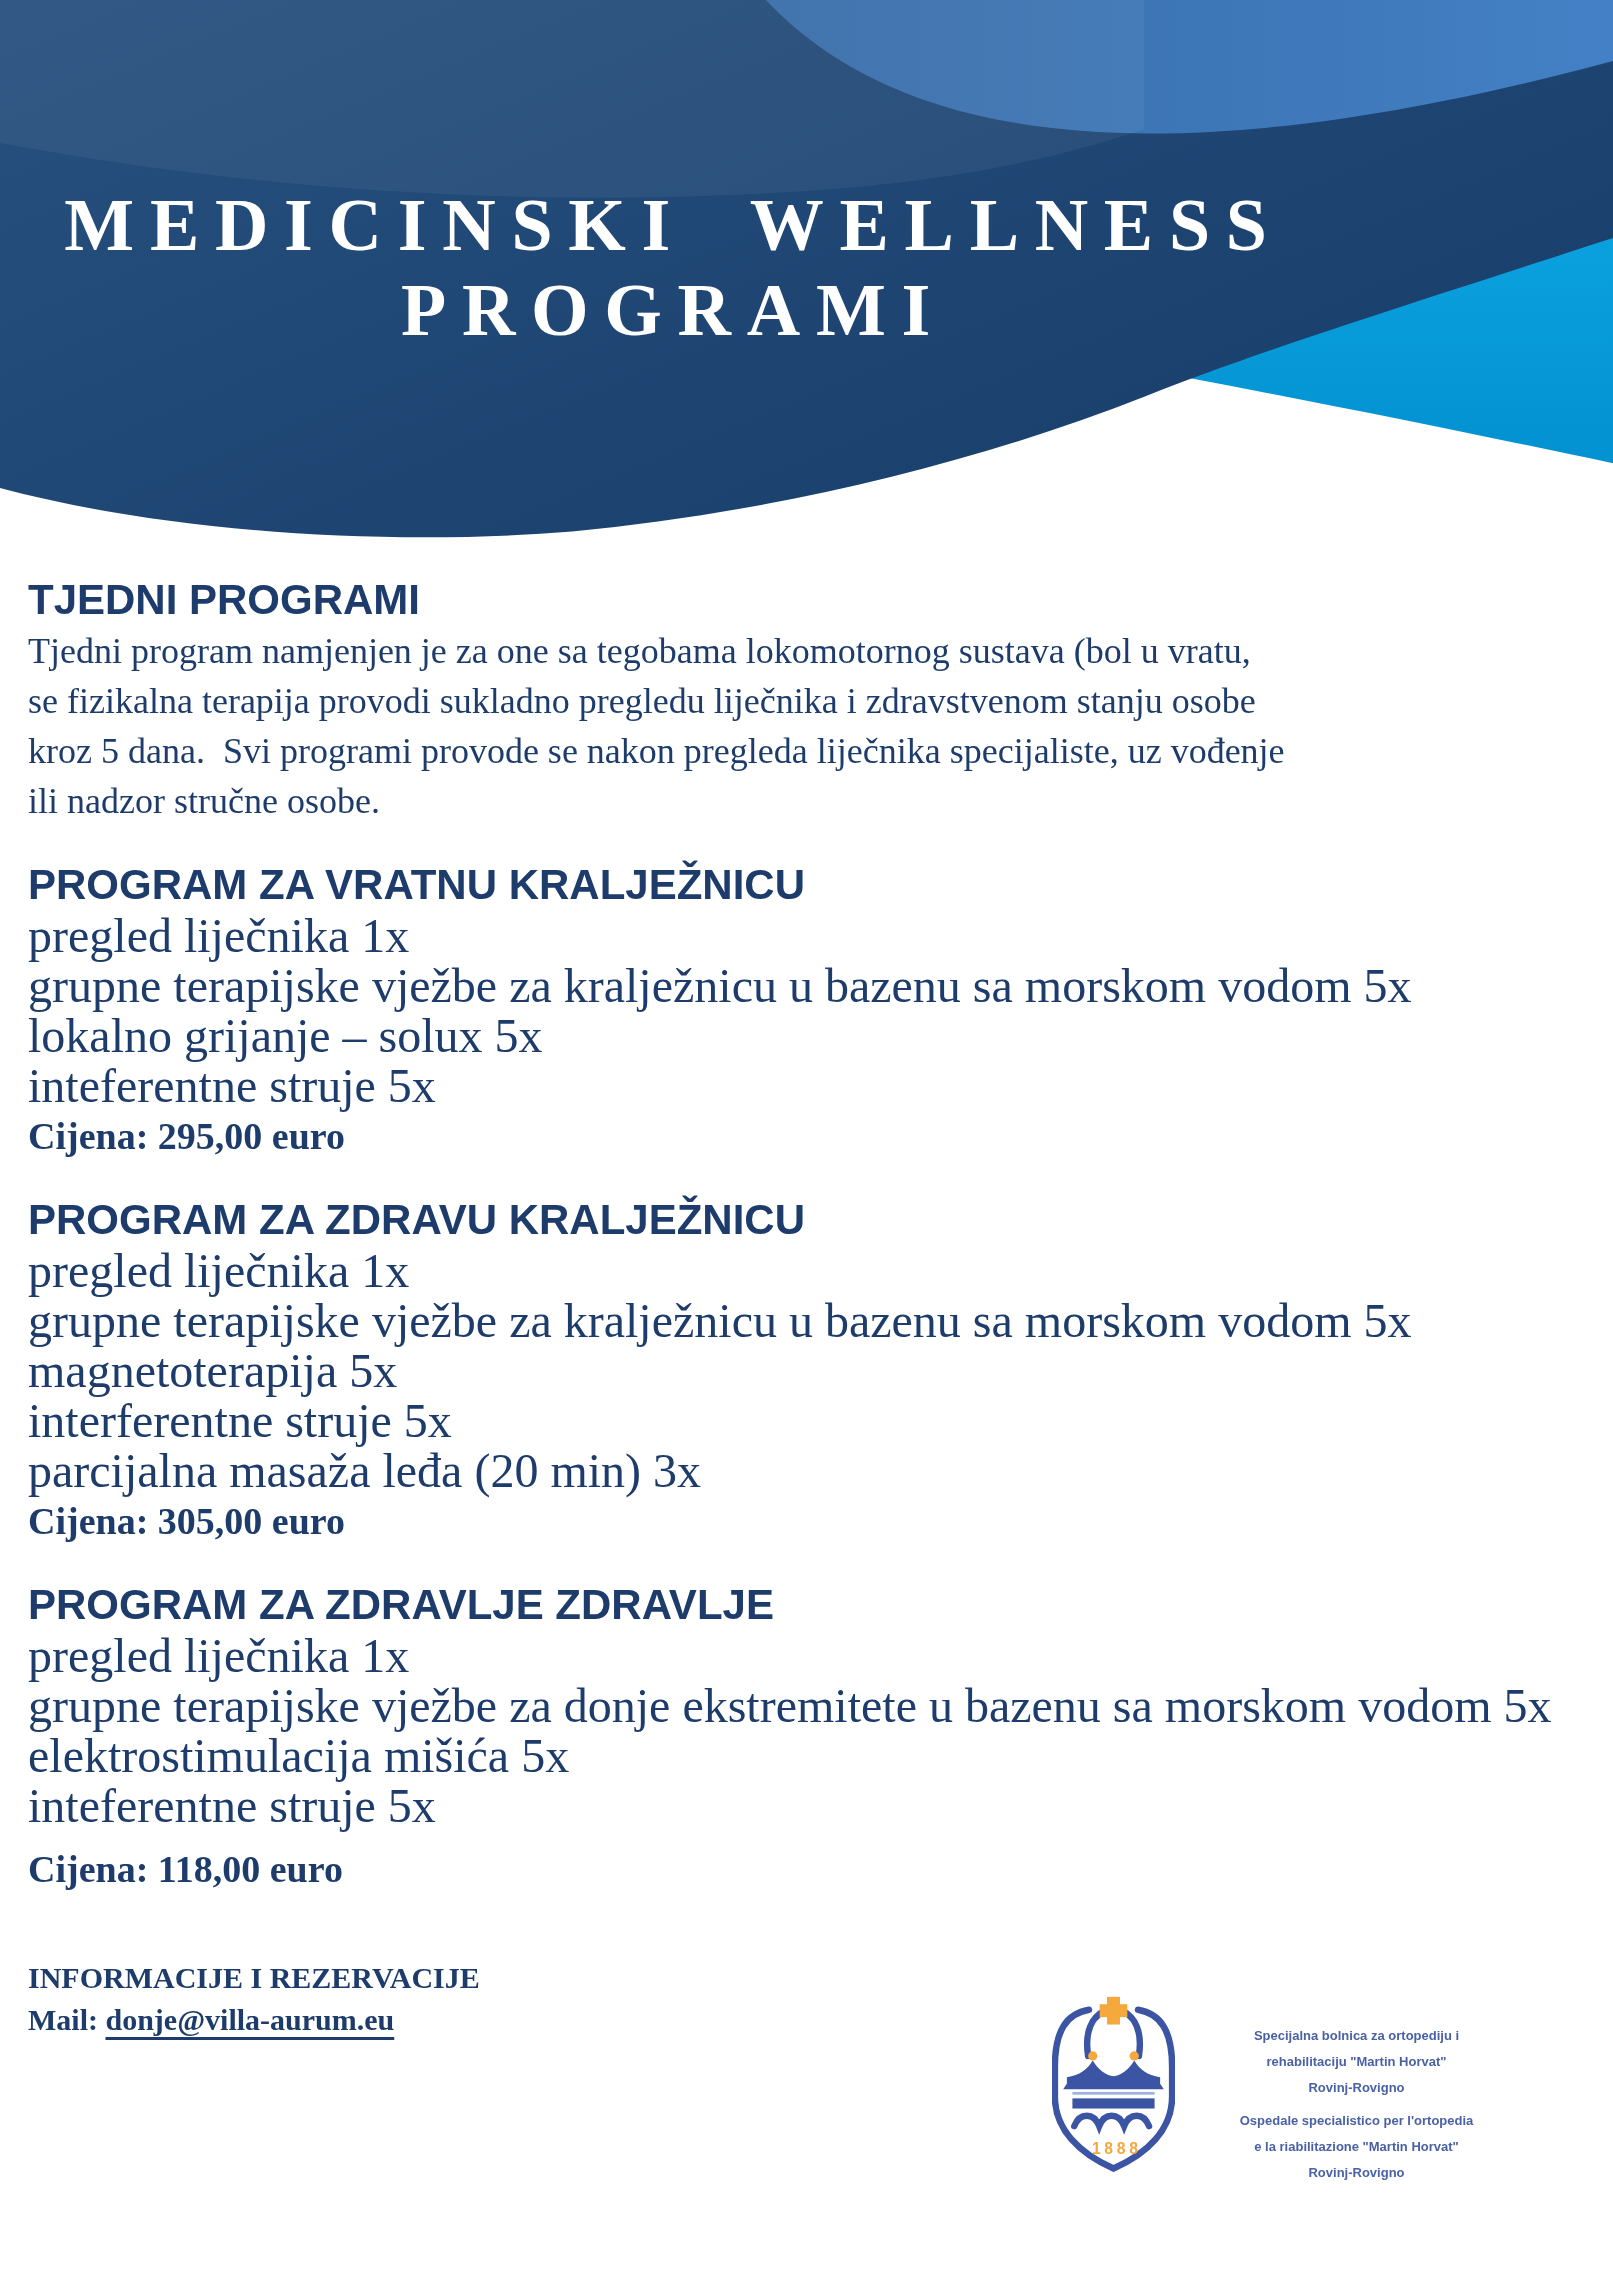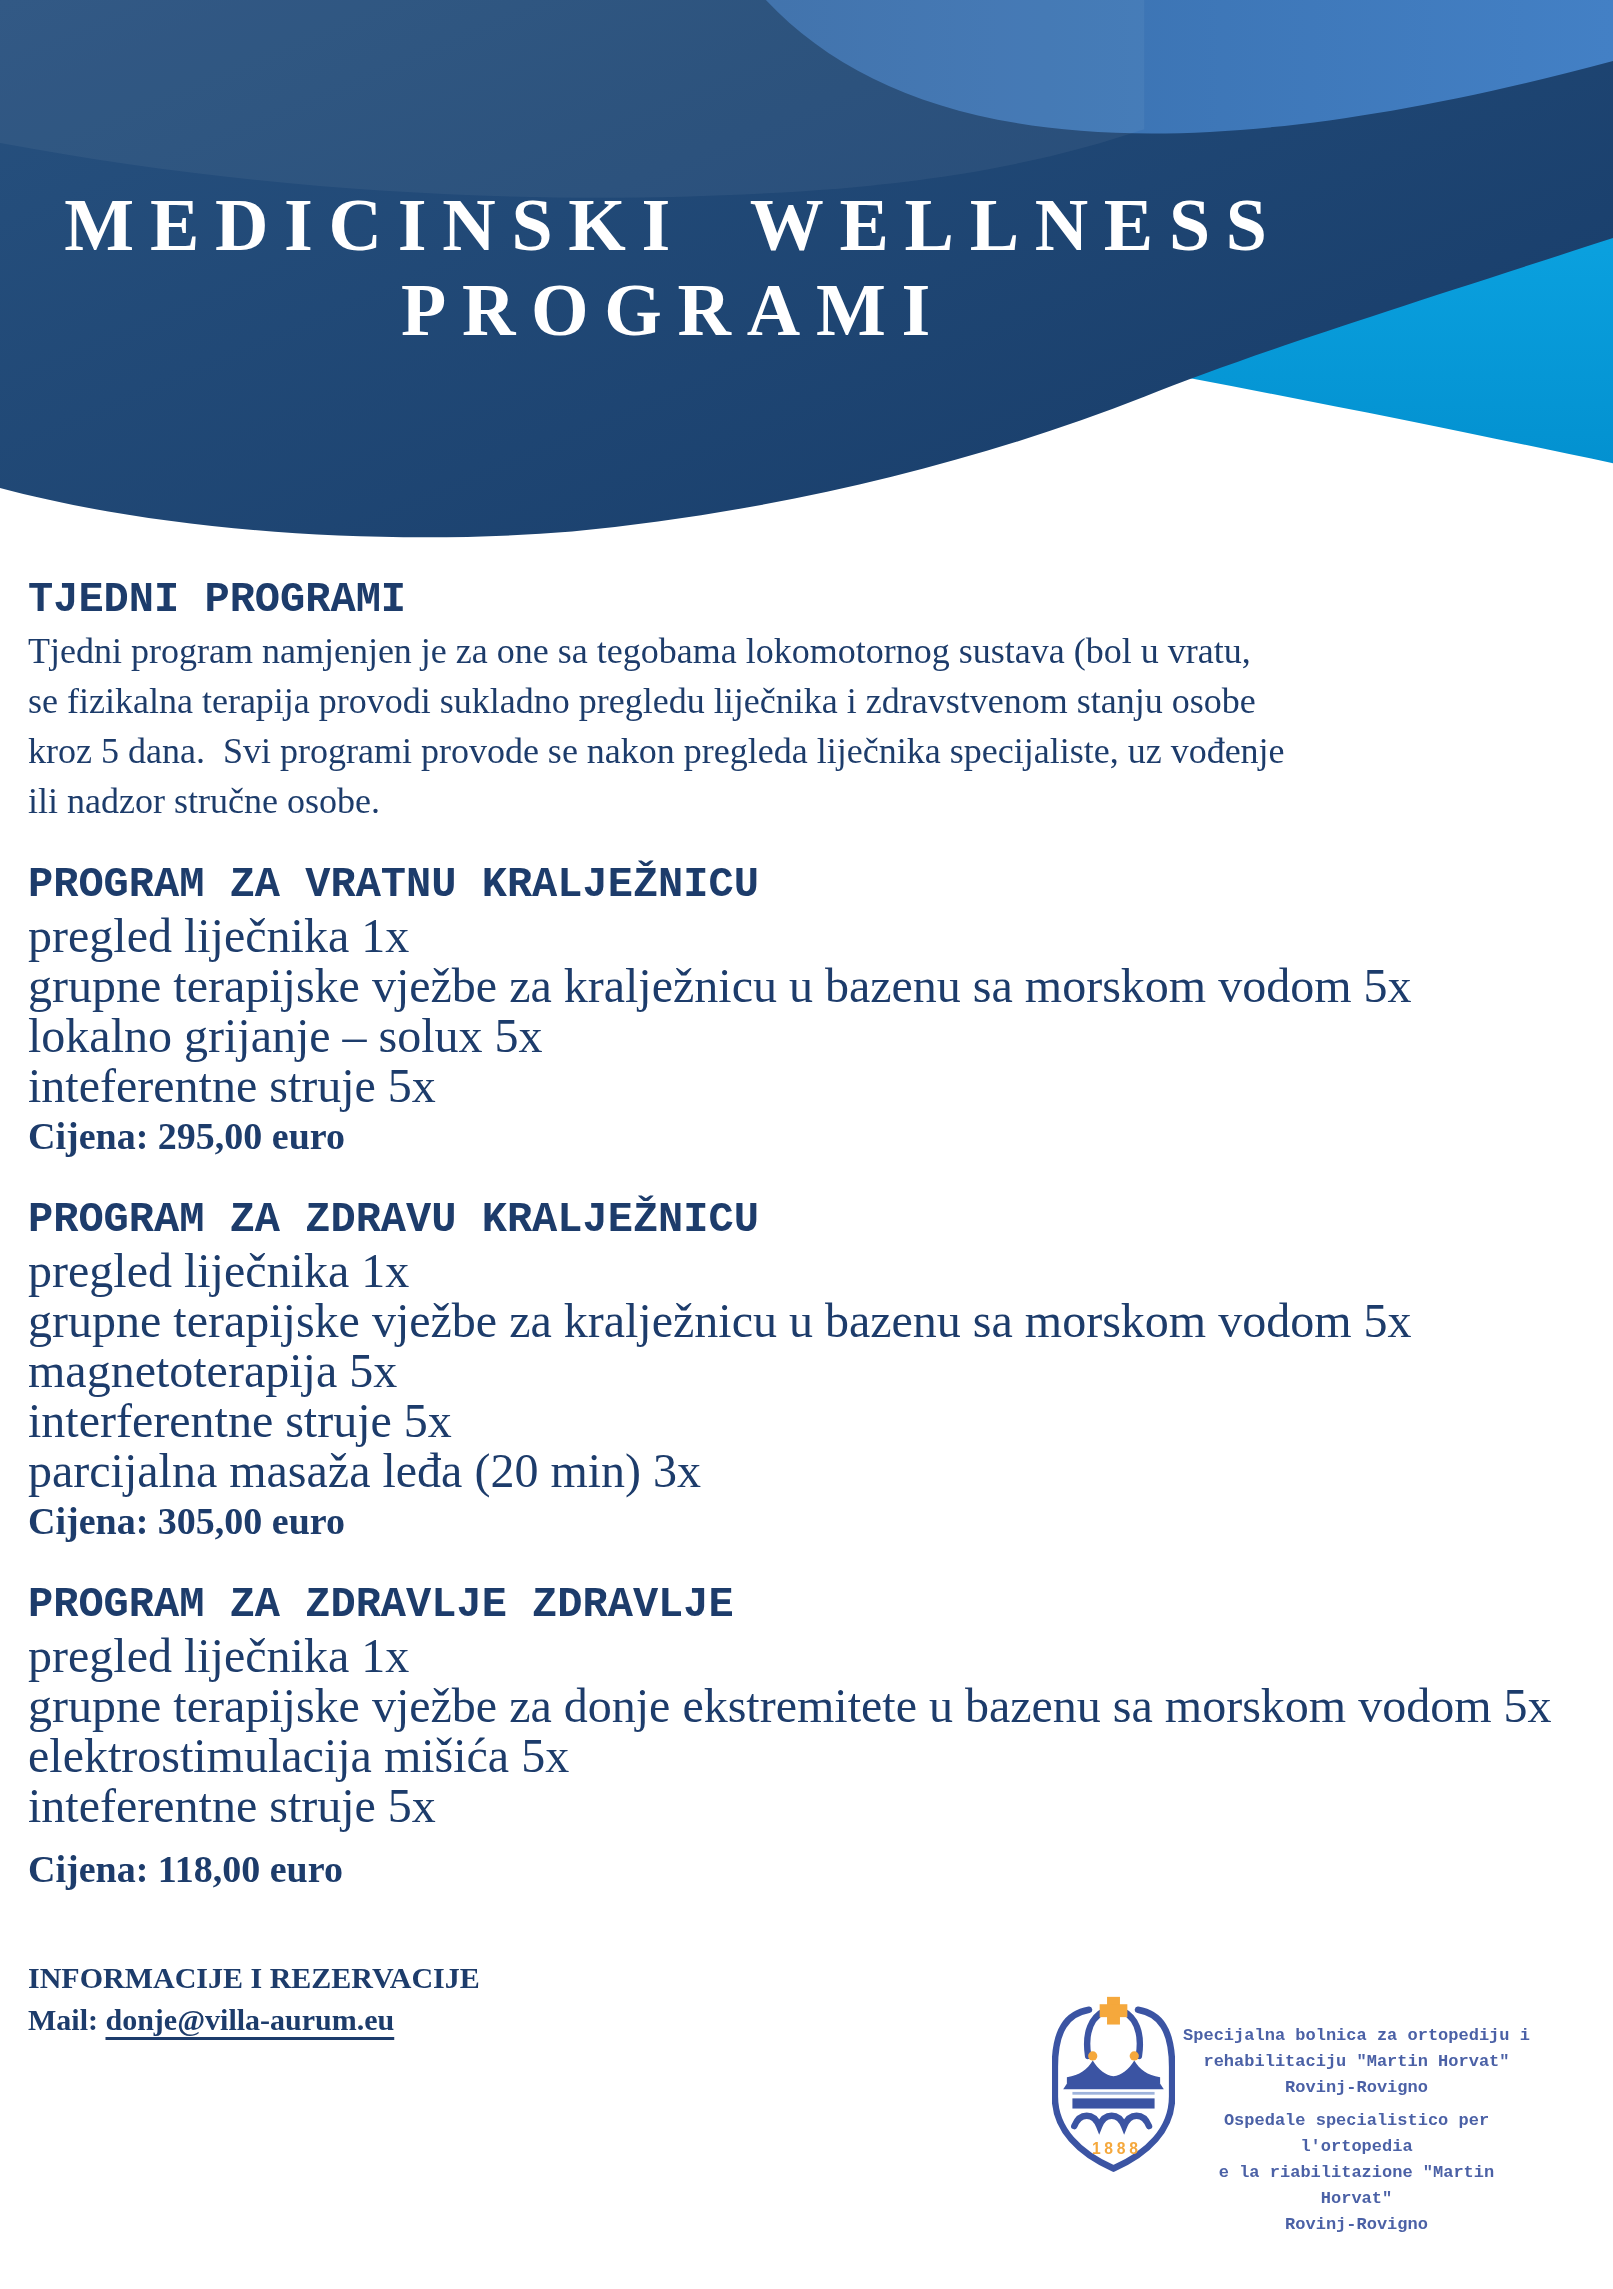--- a/index.html
+++ b/index.html
@@ -8,37 +8,37 @@
   
   .header{position:absolute;top:0;left:0;width:1613px;height:609px;}
   .header svg{position:absolute;top:0;left:0;display:block;}
   .title{position:absolute;top:183px;left:0;width:1347px;text-align:center;
          font-family:Liberation Serif, serif;font-weight:bold;
          font-size:74px;line-height:85px;letter-spacing:15.7px;word-spacing:31px;
          color:#ffffff;white-space:nowrap;}
   
   .content{position:absolute;left:28px;top:574px;width:1560px;color:#1D3C6B;}
   .content h1,.content h2{margin:0;font-size:42px;line-height:52px;font-weight:bold;
-         font-family:Liberation Mono, monospace;color:#1D3C6B;}
+         font-family:Liberation Sans, sans-serif;color:#1D3C6B;}
   .intro div{font-size:36px;line-height:50px;white-space:pre-wrap;}
   .section{margin-top:33px;}
   .section .row{font-size:48px;line-height:50px;}
   .section .price{font-size:38px;line-height:50px;font-weight:bold;}
   .price-spaced{margin-top:13px;}
   .contact{margin-top:63px;font-weight:bold;}
   .contact .contact-heading{font-size:30px;line-height:42px;}
   .contact .contact-row{font-size:30px;line-height:41px;}
   .contact a{color:#1D3C6B;text-decoration:underline;text-decoration-thickness:2.8px;
              text-underline-offset:6.5px;}
   
   .logo{position:absolute;left:1052px;top:1995px;width:498px;height:203px;}
   .crest{position:absolute;left:0;top:0;}
   .logo-text{position:absolute;left:129px;top:28px;width:351px;text-align:center;
-             font-family:Liberation Mono, monospace;font-weight:bold;
-             font-size:17px;line-height:26px;color:#4B61A6;}
+             font-family:Liberation Sans, sans-serif;font-weight:bold;
+             font-size:13px;line-height:26px;color:#4B61A6;}
   .logo-text .group2{margin-top:7.4px;}
 </style>
 </head>
 <body>
 
 <div class="page">
 
   <div class="header">
     <svg width="1613" height="609" viewBox="0 0 1748 660" preserveAspectRatio="none">
       <defs>

